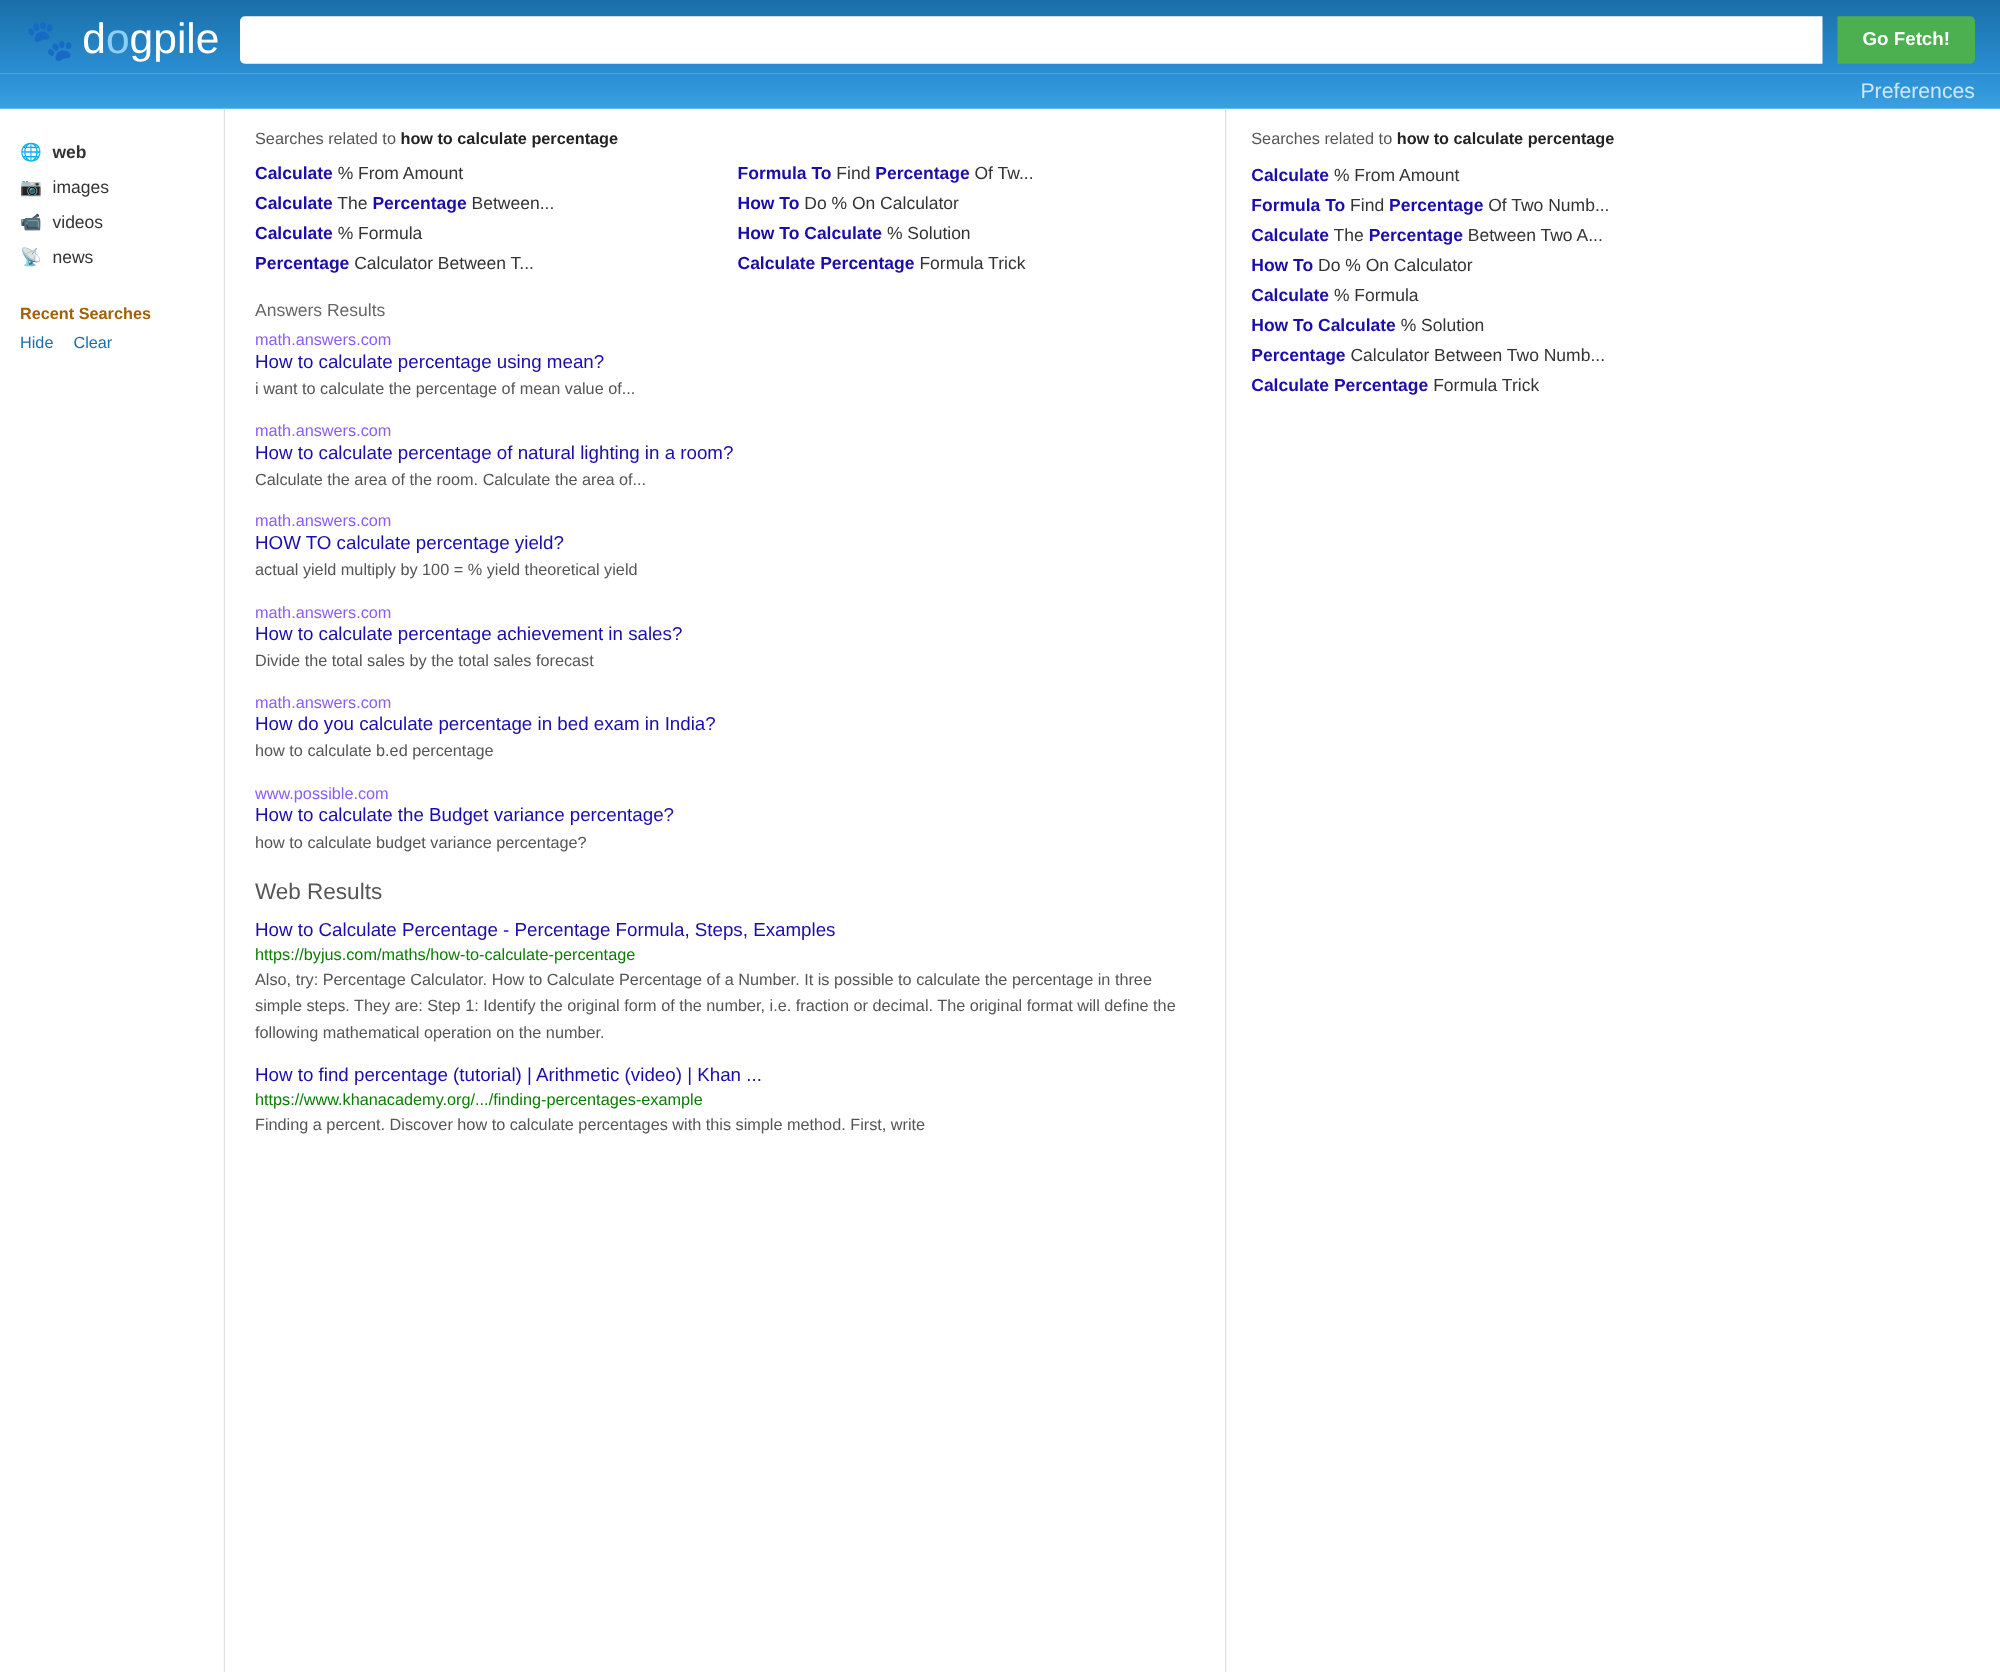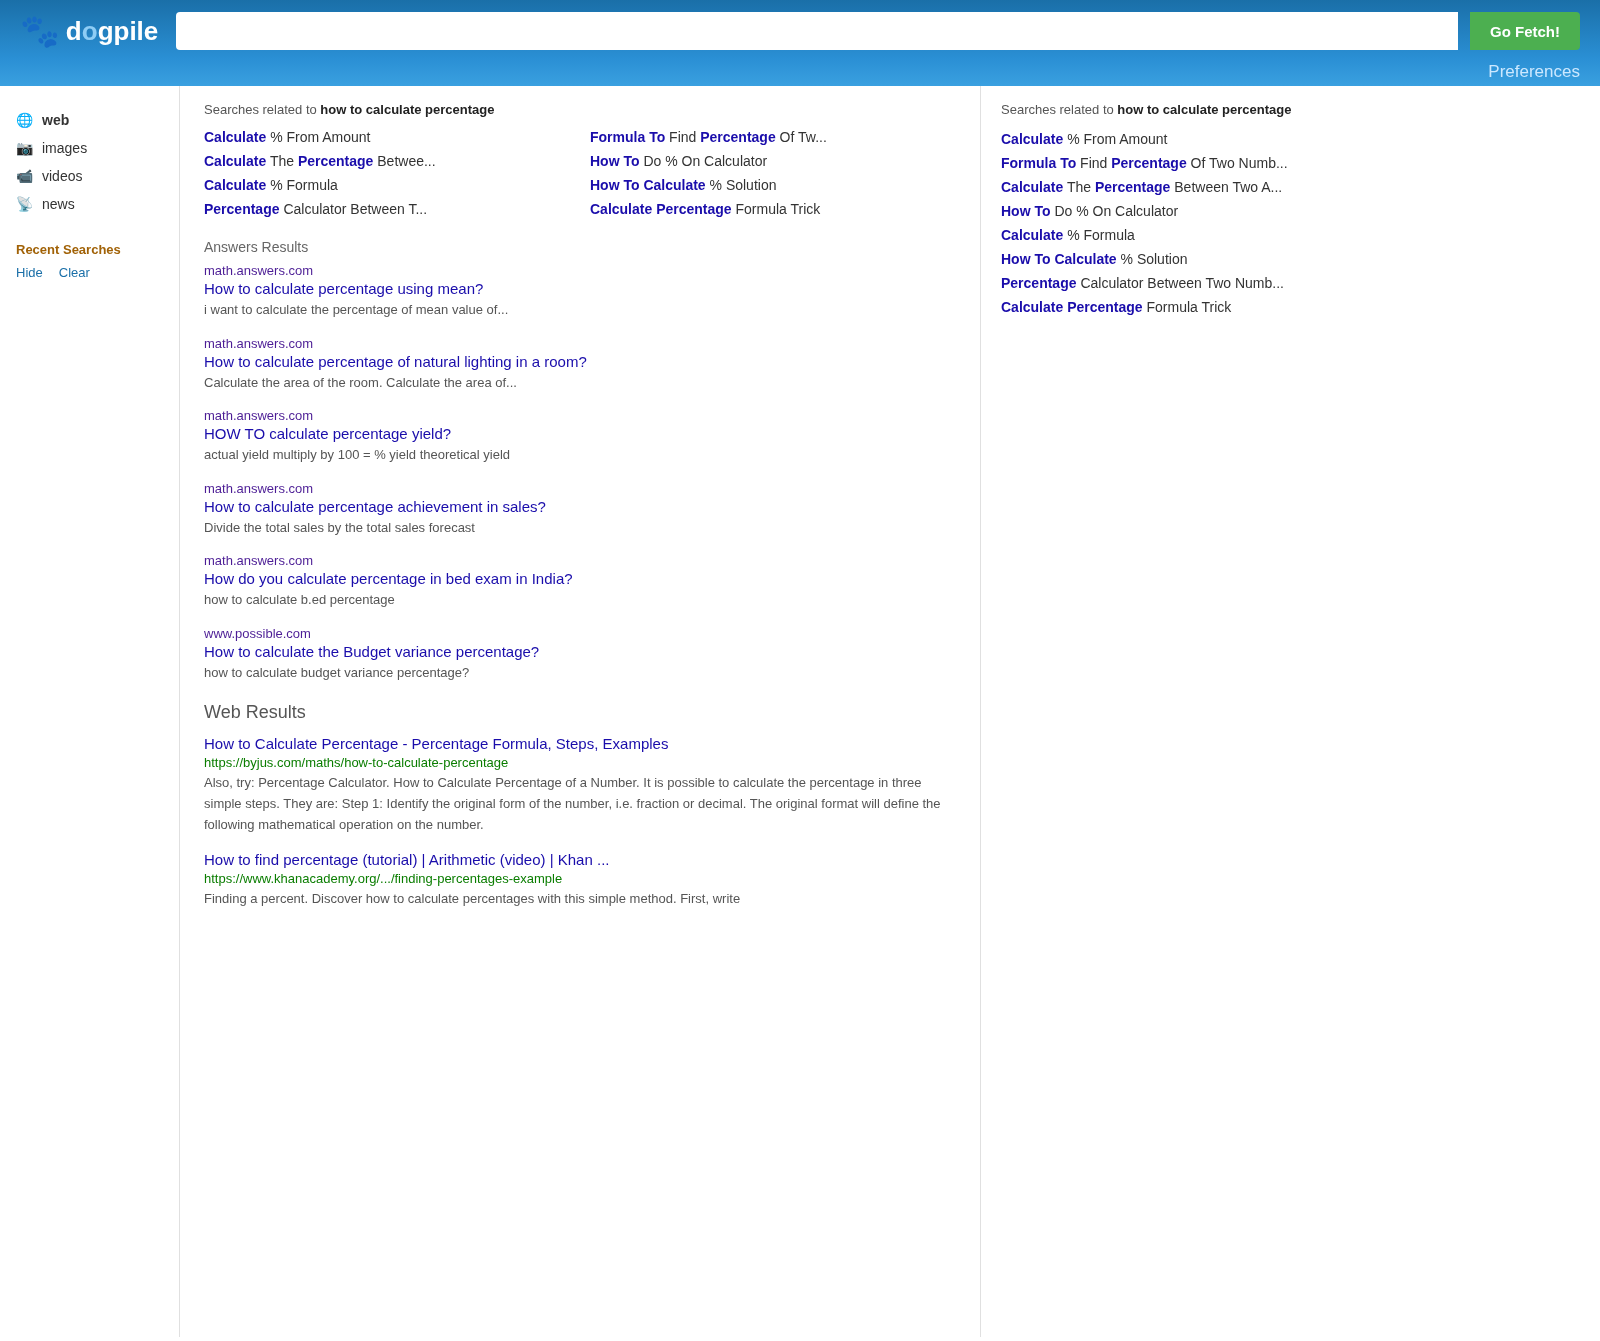--- a/index.html
+++ b/index.html
@@ -154,21 +154,21 @@
       margin: 12px 0 8px 0;
       font-weight: normal;
     }
 
     
     .result-item {
       margin-bottom: 16px;
     }
     .result-source {
       font-size: 13px;
-      color: #4c1d95;
+      color: #8b5cf6;
       margin-bottom: 2px;
     }
     .result-title {
       font-size: 15px;
       color: #1a0dab;
       cursor: pointer;
       text-decoration: none;
       display: block;
       margin-bottom: 3px;
     }
@@ -225,21 +225,21 @@
     .right-related-item .reg {
       color: #333;
     }
   </style>
 </head>
 <body>
 
 <div class="header">
   <div class="logo">
     <span class="logo-paw">🐾</span>
-    <span style="color:#fff;font-weight:bold;font-size:26px;">d<span style="color:#8ecdf5">o</span>gpile</span>
+    <span style="color:#fff;font-weight:normal;font-size:34px;">d<span style="color:#8ecdf5">o</span>gpile</span>
   </div>
   <div class="search-bar">
     <input class="search-input" type="text" style="">
     <button class="go-fetch-btn">Go Fetch!</button>
   </div>
 </div>
 <div class="preferences-row">
   <a class="preferences-link">Preferences</a>
 </div>
 
@@ -286,21 +286,21 @@
         <span class="bold-blue">Formula </span>
         <span class="bold-blue">To</span>
         <span class="reg"> Find </span>
         <span class="bold-blue">Percentage</span>
         <span class="reg"> Of Tw...</span>
       </div>
       <div class="related-item">
         <span class="bold-blue">Calculate</span>
         <span class="reg"> The </span>
         <span class="bold-blue">Percentage</span>
-        <span class="reg"> Betwee...</span>
+        <span class="reg"> Between...</span>
       </div>
       <div class="related-item">
         <span class="bold-blue">How To</span>
         <span class="reg"> Do % On Calculator</span>
       </div>
       <div class="related-item">
         <span class="bold-blue">Calculate</span>
         <span class="reg"> % Formula</span>
       </div>
       <div class="related-item">

